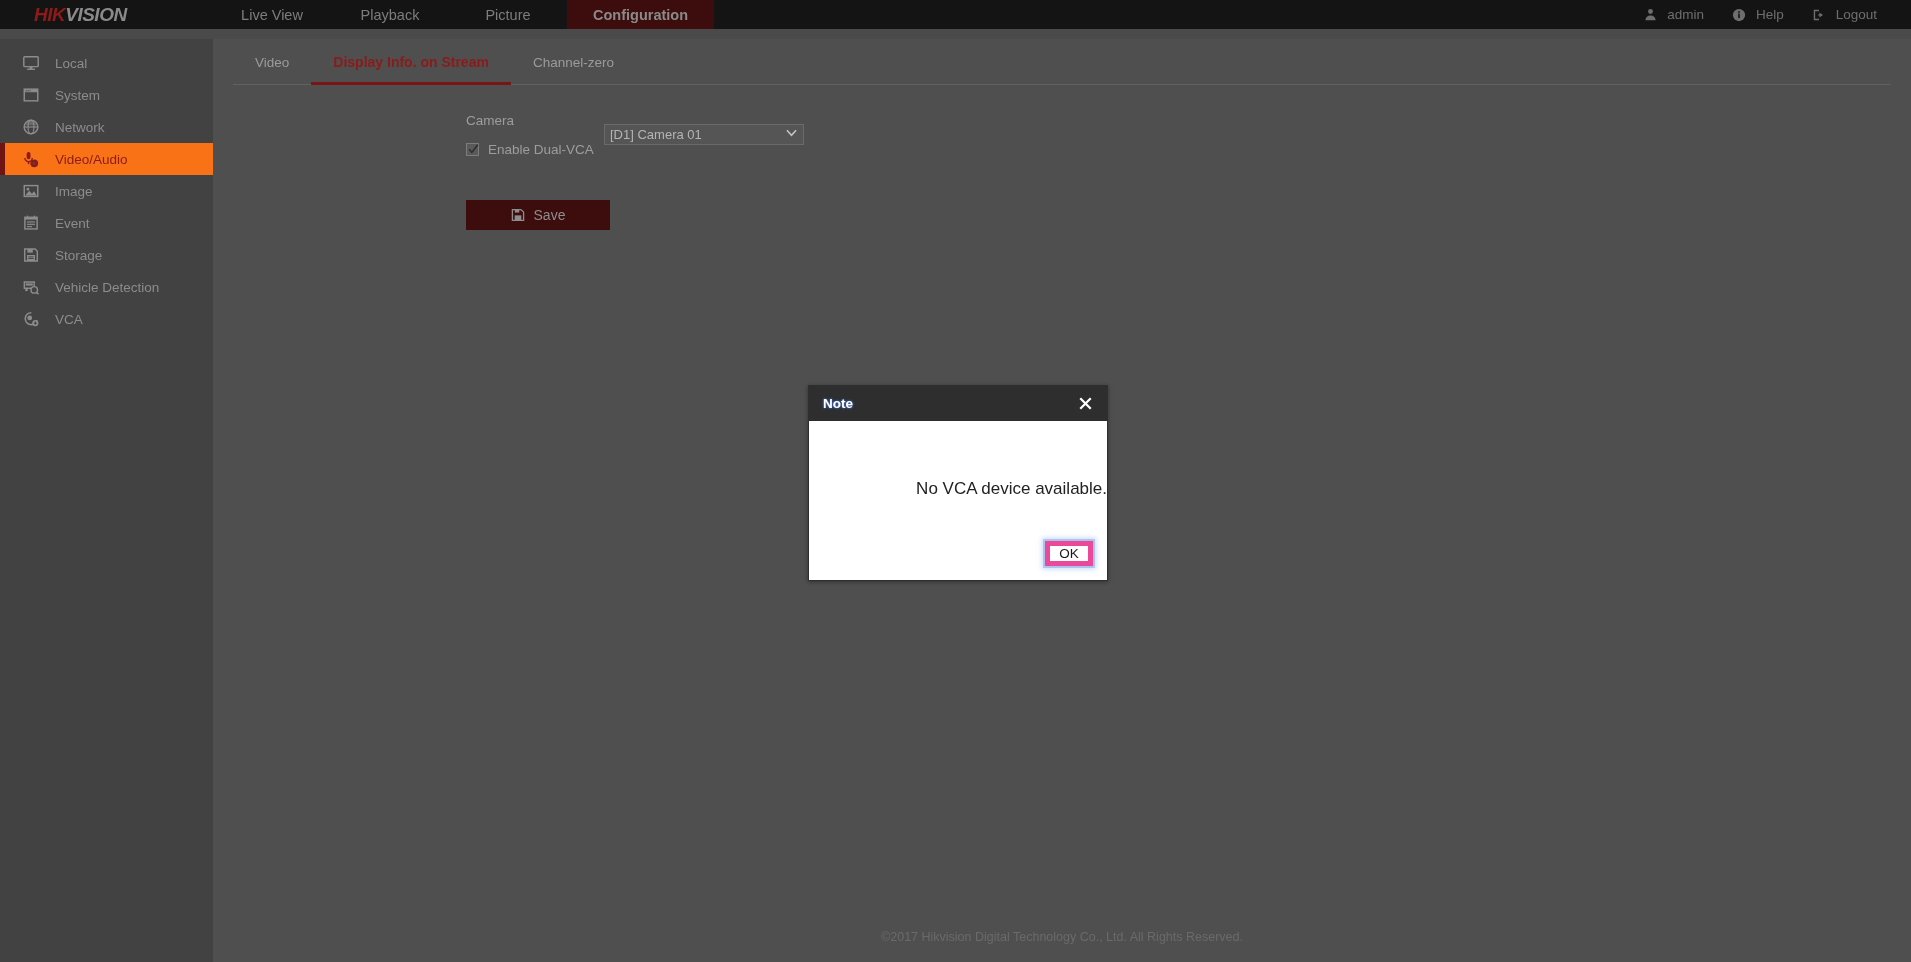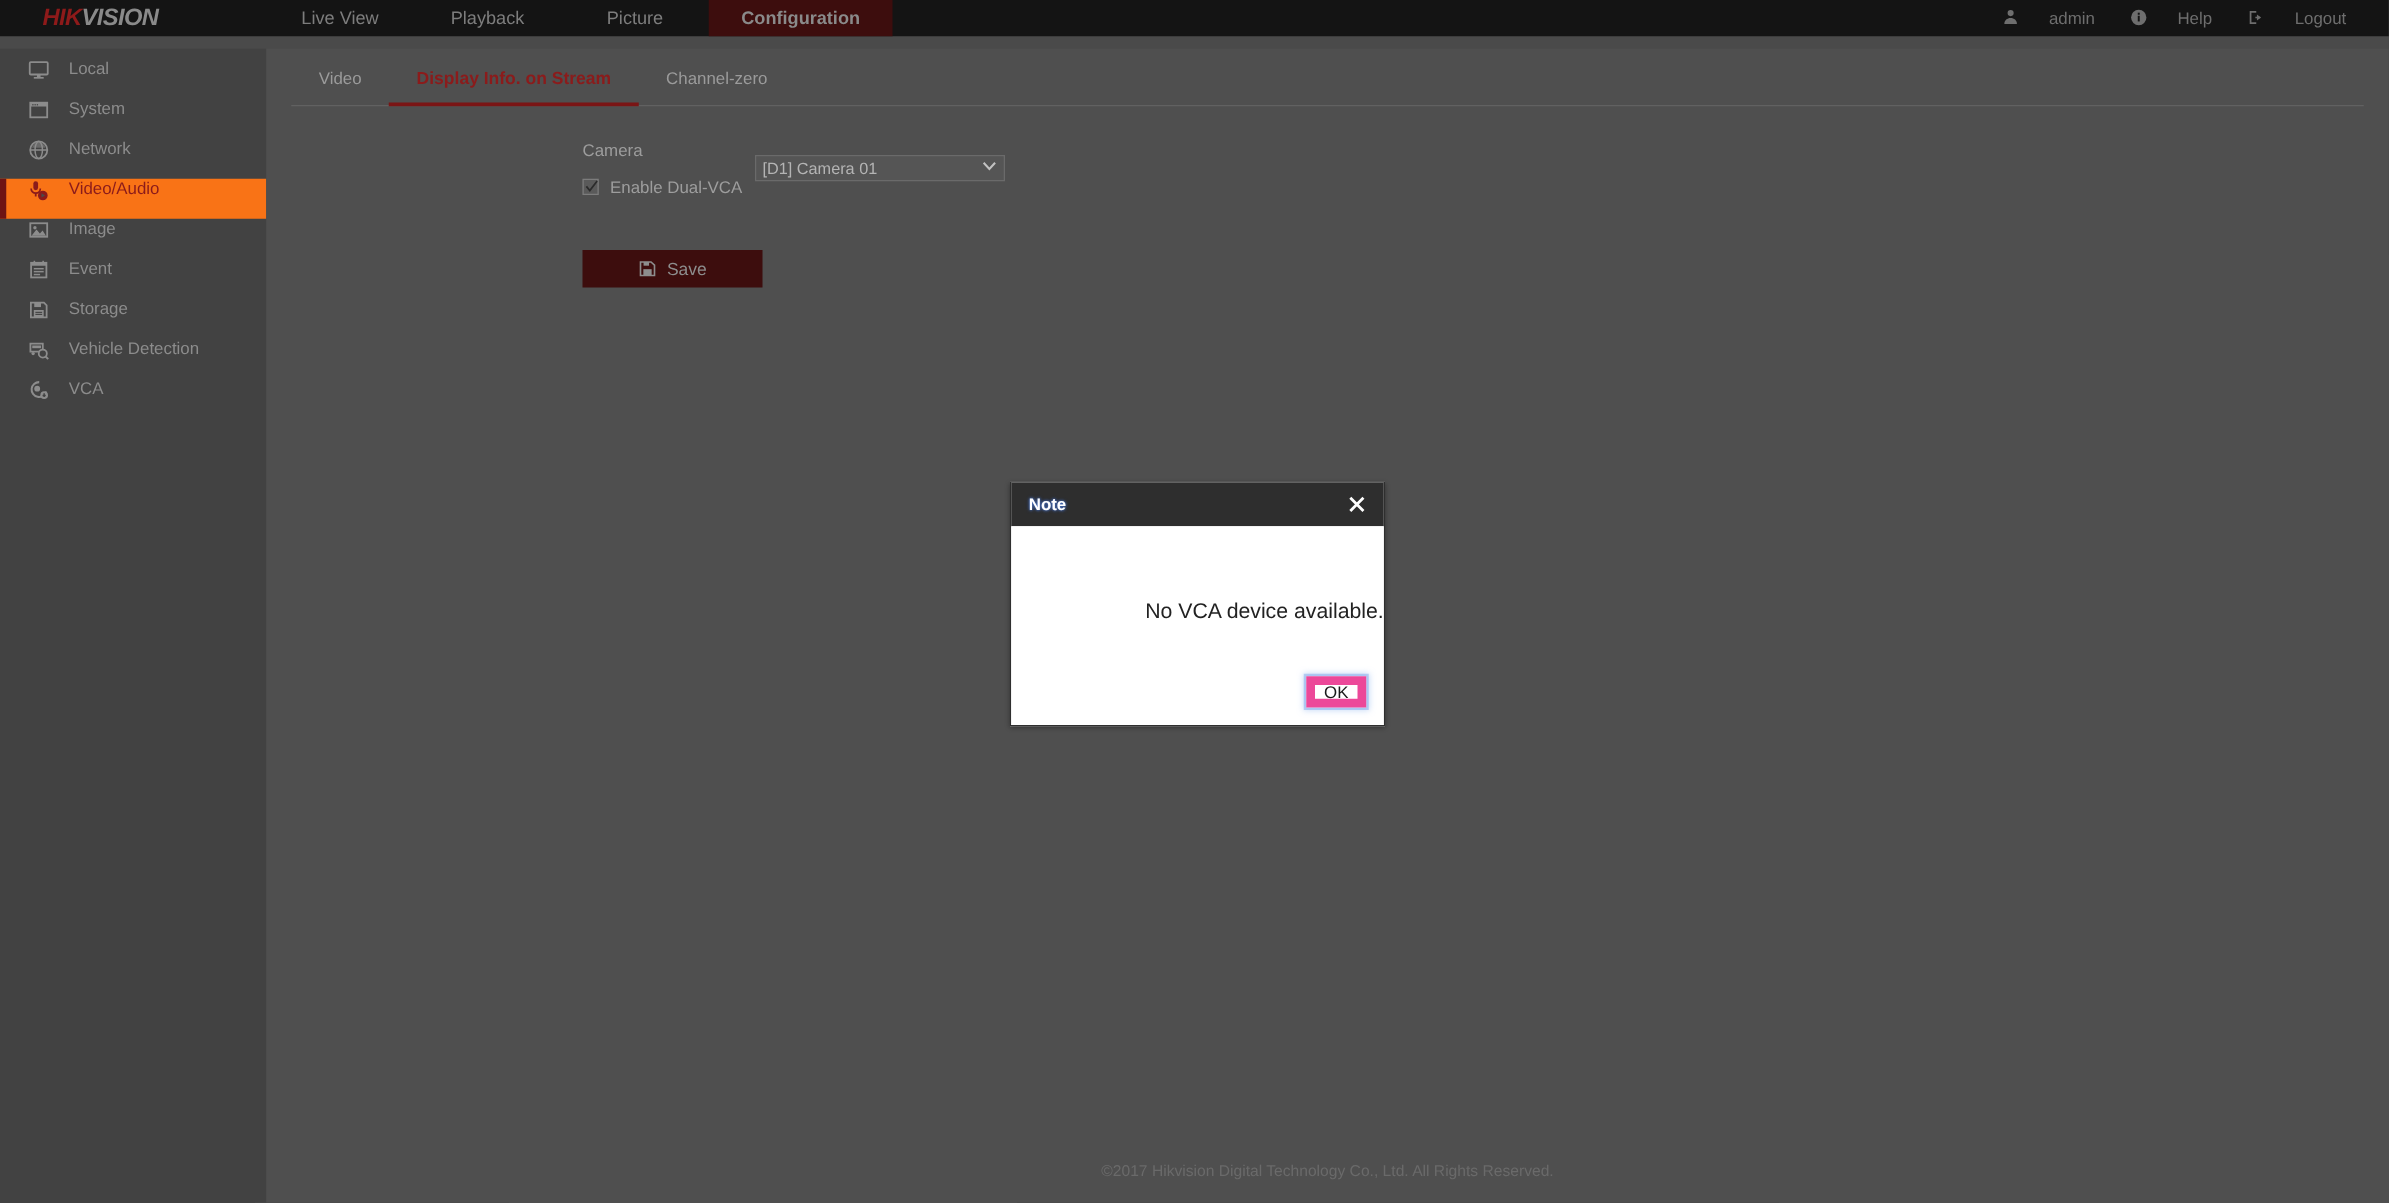--- a/index.html
+++ b/index.html
@@ -57,38 +57,39 @@
     margin-left: auto;
     display: flex;
     align-items: center;
     gap: 28px;
     padding-right: 34px;
     font-size: 13.5px;
     color: #6e6e6e;
   }
   .navright .item {
     display: flex;
-    gap: 24px;
+    align-items: center;
+    gap: 10px;
     cursor: pointer;
   }
   .navright svg { display: block; }
 
   
   .sidebar {
     position: absolute;
     top: 39px; left: 0;
     width: 213px;
     height: 923px;
     background: #424242;
   }
   .side-item {
     position: relative;
     height: 32px;
     display: flex;
-    align-items: flex-start;
+    align-items: center;
     padding-left: 22px;
     gap: 15px;
     font-size: 13.5px;
     color: #8c8c8c;
     cursor: pointer;
   }
   .side-item:first-child { margin-top: 8px; }
   .side-item .ico {
     width: 18px; height: 18px;
     display: flex; align-items: center; justify-content: center;
@@ -305,21 +306,21 @@
     color: #222222;
     user-select: none;
   }
   .dlg-ok {
     position: absolute;
     right: 14px;
     bottom: 14px;
     width: 48px;
     height: 25px;
     background: #ffffff;
-    border: 7px solid #ec4899;
+    border: 5px solid #ec4899;
     font-size: 13.5px;
     color: #1a1a1a;
     font-family: "Liberation Sans", sans-serif;
     cursor: pointer;
     box-shadow: 0 0 0 2px rgba(120,160,230,0.45), 0 0 5px 3px rgba(150,185,240,0.55);
     display: flex;
     align-items: center;
     justify-content: center;
   }
 </style>

